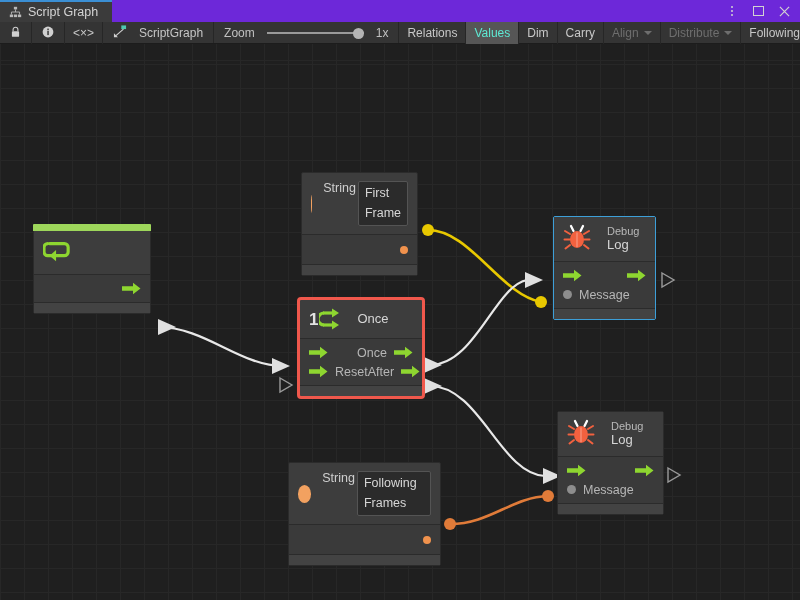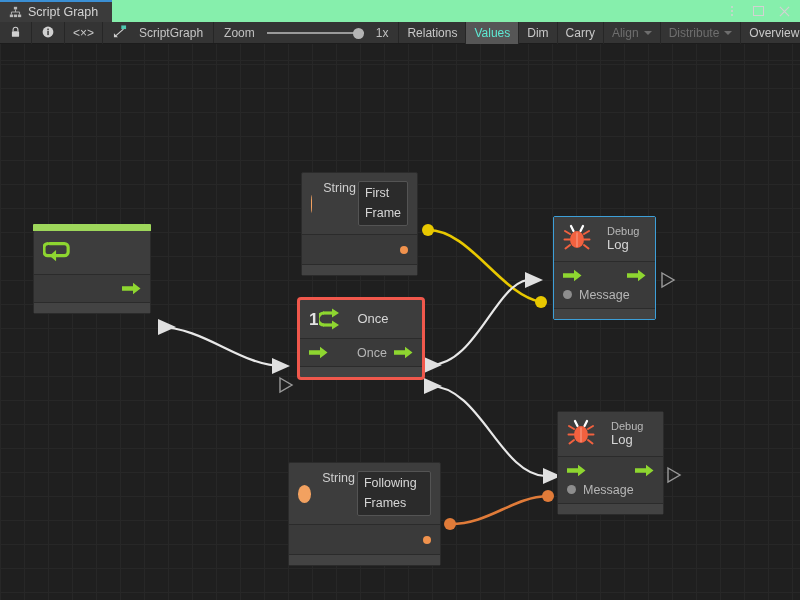--- a/index.html
+++ b/index.html
@@ -9,21 +9,21 @@
     background:#212121;
     color:#c4c4c4;
     font-size:12px;
     -webkit-font-smoothing:antialiased;
   }
   #app { position:relative; width:800px; height:600px; overflow:hidden; }
 
   
   .titlebar{
     position:absolute; left:0; top:0; width:800px; height:22px;
-    background:#86efac; display:flex; align-items:stretch;
+    background:#6d28d9; display:flex; align-items:stretch;
   }
   .tab{
     position:relative; height:22px; display:flex; align-items:center; gap:6px;
     padding:0 14px 0 9px; background:#3b3b3b; color:#d4d4d4; font-size:12.5px;
     border-top:2px solid #3b8fd4;
     min-width:110px;
   }
   .tab .glyph{ display:flex; align-items:center; }
   .titlebar-spacer{ flex:1; }
   .wincontrols{ display:flex; align-items:center; gap:12px; padding:0 9px 0 0; }
@@ -203,21 +203,21 @@
     </div>
     <div class="tb-btn dim">
       <span>Align</span>
       <span class="caret"></span>
     </div>
     <div class="tb-btn dim">
       <span>Distribute</span>
       <span class="caret"></span>
     </div>
     <div class="tb-btn">
-      <span>Overview</span>
+      <span>Following</span>
     </div>
     <div class="tb-btn">
       
     </div>
   </div>
 
   <div class="canvas">
 
     <svg class="wires">
 
@@ -303,20 +303,34 @@
               <path d="M0 4.2 H11 V0.8 L18.5 6.5 L11 12.2 V8.8 H0 Z" fill="#8ed630"></path>
             </svg>
           </span>
           <span class="port-r">
             <span class="port-label">Once</span>
             <svg class="arrow-g" width="19" height="13" viewBox="0 0 19 13">
               <path d="M0 4.2 H11 V0.8 L18.5 6.5 L11 12.2 V8.8 H0 Z" fill="#8ed630"></path>
             </svg>
           </span>
         </div>
+        <div class="port-row">
+          <span class="port-l">
+            <svg class="arrow-g" width="19" height="13" viewBox="0 0 19 13">
+              <path d="M0 4.2 H11 V0.8 L18.5 6.5 L11 12.2 V8.8 H0 Z" fill="#8ed630"></path>
+            </svg>
+            <span class="port-label">Reset</span>
+          </span>
+          <span class="port-r">
+            <span class="port-label">After</span>
+            <svg class="arrow-g" width="19" height="13" viewBox="0 0 19 13">
+              <path d="M0 4.2 H11 V0.8 L18.5 6.5 L11 12.2 V8.8 H0 Z" fill="#8ed630"></path>
+            </svg>
+          </span>
+        </div>
       </div>
       <div class="node-foot"></div>
     </div>
 
     <svg class="out-tri" style="left:278px; top:332px;" width="16" height="18" viewBox="0 0 16 18">
       <polygon points="2,2 14,9 2,16" fill="none" stroke="#9a9a9a" stroke-width="1.4"></polygon>
     </svg>
 
     <div class="node sel-blue" style="left:553px; top:172px; width:103px;">
       <div class="node-head">

